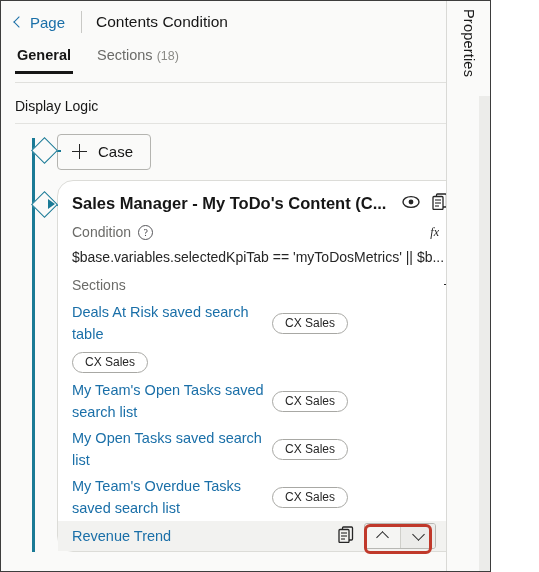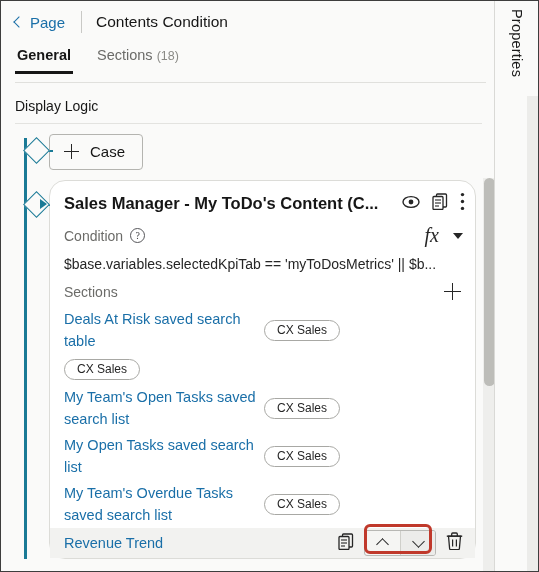--- a/index.html
+++ b/index.html
@@ -7,21 +7,21 @@
   html, body {
     width: 539px;
     height: 572px;
     overflow: hidden;
     font-family: "Liberation Sans", sans-serif;
     background: #ffffff;
   }
 
   .screen {
     position: relative;
-    width: 539px;
+    width: 491px;
     height: 572px;
     background: #14b8a6;
     border: 1px solid #3d3d3d;
     overflow: hidden;
   }
 
   
   .props-rail {
     position: absolute;
     top: 0;
@@ -149,20 +149,21 @@
   .section-rule {
     height: 1px;
     background: #e3e3e0;
     margin: 0 14px 0 14px;
   }
 
   
   .flow {
     position: relative;
     padding: 0 10px 0 12px;
+    margin-left: 8px;
   }
   .flow-line {
     position: absolute;
     left: 23px;
     top: 14px;
     bottom: 0;
     width: 2.5px;
     background: #1a7a96;
   }
 
@@ -264,21 +265,21 @@
     line-height: 13px;
     text-align: center;
     color: #3a3a3e;
     cursor: pointer;
     font-family: "Liberation Serif", serif;
   }
   .cond-spacer { flex: 1; }
   .fx {
     font-family: "Liberation Serif", serif;
     font-style: italic;
-    font-size: 20px;
+    font-size: 12px;
     color: #262626;
     cursor: pointer;
   }
   .caret-down {
     width: 0; height: 0;
     border-left: 5.5px solid transparent;
     border-right: 5.5px solid transparent;
     border-top: 6.5px solid #262626;
     margin-left: 14px;
     cursor: pointer;

